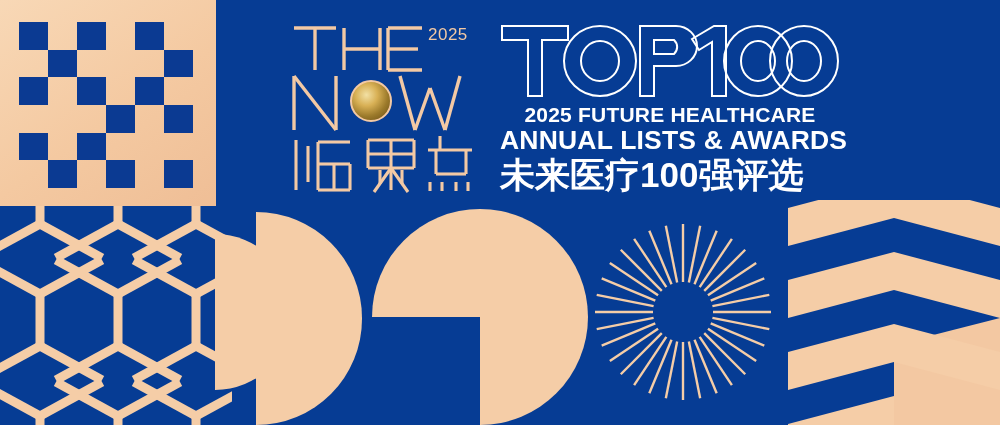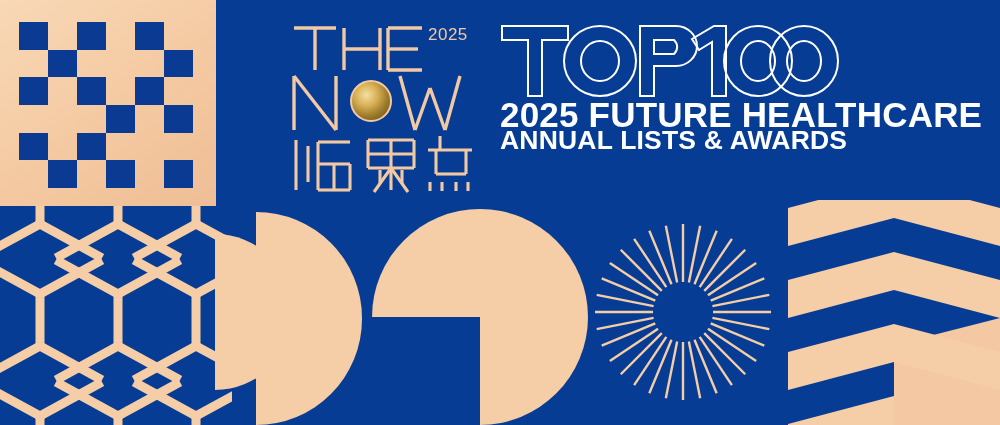--- a/index.html
+++ b/index.html
@@ -97,21 +97,21 @@
     display:block;
     height:78px;
     margin:0 0 2px 0;
   }
   .hl-line{
     color:#FFFFFF;
     font-weight:bold;
     letter-spacing:0.2px;
     white-space:nowrap;
   }
-  .hl-en1{ font-size:35px; line-height:25px; }
+  .hl-en1{ font-size:21px; line-height:25px;text-align:center; }
   .hl-en2{ font-size:26.5px; line-height:27px;text-align:center; }
   .hl-cn{ font-size:35px; line-height:42px; font-weight:bold; letter-spacing:0px;}
 </style>
 </head>
 <body>
 
 <div id="banner">
 
   <div class="checker-panel">
     <div class="checker-grid" id="checker-grid">
@@ -347,15 +347,16 @@
 
         <ellipse cx="258" cy="39" rx="34" ry="35"></ellipse>
         <ellipse cx="258" cy="39" rx="17" ry="20"></ellipse>
 
         <ellipse cx="304" cy="39" rx="34" ry="35"></ellipse>
         <ellipse cx="304" cy="39" rx="17" ry="20"></ellipse>
       </g>
     </svg>
     <div class="hl-line hl-en1">2025 FUTURE HEALTHCARE</div>
     <div class="hl-line hl-en2">ANNUAL LISTS &amp; AWARDS</div>
+    <div class="hl-line hl-cn">未来医疗100强评选</div>
   </div>
 
 </div>
 
 </body></html>

